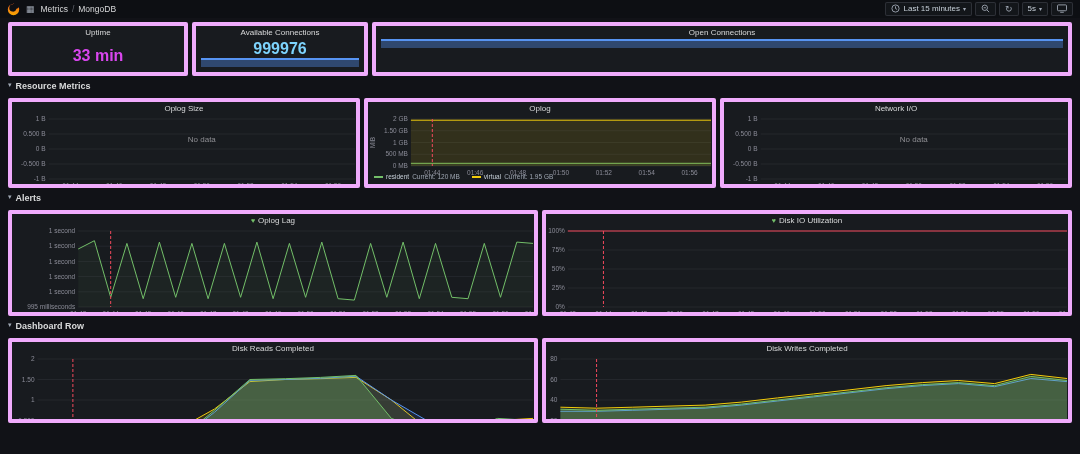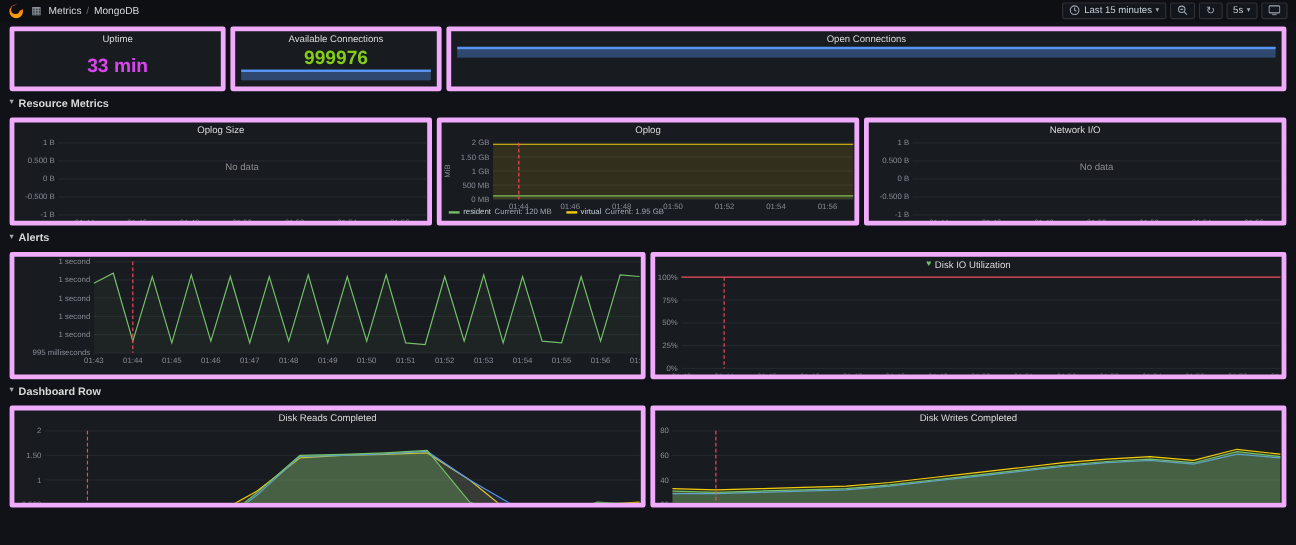--- a/index.html
+++ b/index.html
@@ -23,21 +23,21 @@
   
   .content{padding:4px 8px 0}
   .panel{background:#181b1f;border:4px solid #f0abfc;border-radius:2px;display:flex;flex-direction:column;overflow:hidden;min-width:0}
   .panel-title{flex:none;height:13px;display:flex;align-items:center;justify-content:center;gap:3px;
     font-size:8px;color:#d8d9da;cursor:pointer;white-space:nowrap}
   .heart{font-size:7px;line-height:1}
   .row1{display:flex;gap:4px;height:54px;margin-bottom:5px}
   .p-uptime{width:172px}
   .p-avail{width:168px}
   .p-open{flex:1}
-  .stat-value{flex:1;display:flex;align-items:center;justify-content:center;font-size:16px;font-weight:bold;color:#84cc16}
+  .stat-value{flex:1;display:flex;align-items:center;justify-content:center;font-size:16px;font-weight:bold;color:#7dd3fc}
   .gauge{flex:none;height:9px;margin:0 5px 5px;background:rgba(87,148,242,.15);position:relative}
   .gauge-fill{position:absolute;left:0;top:0;bottom:0;background:rgba(87,148,242,.28);border-top:2px solid #5794f2}
   .row-header{height:14px;display:flex;gap:4px;margin:1px 0 3px;
     font-size:9px;font-weight:bold;color:#d8d9da;cursor:pointer}
   .row-header .chevron{color:#9fa7b3;font-size:7px;font-weight:normal}
   .chart-row{display:flex;gap:4px;margin-bottom:5px}
   .chart-row .panel{flex:1}
   .h-resource{height:90px}
   .h-alerts{height:106px}
   .h-dash{height:85px}
@@ -236,20 +236,24 @@
         </div>
     </section>
   </div>
 
   <div class="row-header">
     <span class="chevron">▾</span>
     <span>Alerts</span>
   </div>
   <div class="chart-row h-alerts">
     <section class="panel">
+      <header class="panel-title">
+        <span class="heart" style="color: rgb(115, 191, 105);">♥</span>
+        <span>Oplog Lag</span>
+      </header>
       <div class="chart-host">
           <svg width="528" height="91">
             <line x1="66.2" y1="4" x2="521" y2="4" stroke="rgba(204,204,220,0.07)" stroke-width="1"></line>
             <text x="63.2" y="6.2" text-anchor="end" class="tick">1 second</text>
             <line x1="66.2" y1="19.2" x2="521" y2="19.2" stroke="rgba(204,204,220,0.07)" stroke-width="1"></line>
             <text x="63.2" y="21.4" text-anchor="end" class="tick">1 second</text>
             <line x1="66.2" y1="34.4" x2="521" y2="34.4" stroke="rgba(204,204,220,0.07)" stroke-width="1"></line>
             <text x="63.2" y="36.6" text-anchor="end" class="tick">1 second</text>
             <line x1="66.2" y1="49.6" x2="521" y2="49.6" stroke="rgba(204,204,220,0.07)" stroke-width="1"></line>
             <text x="63.2" y="51.800000000000004" text-anchor="end" class="tick">1 second</text>

